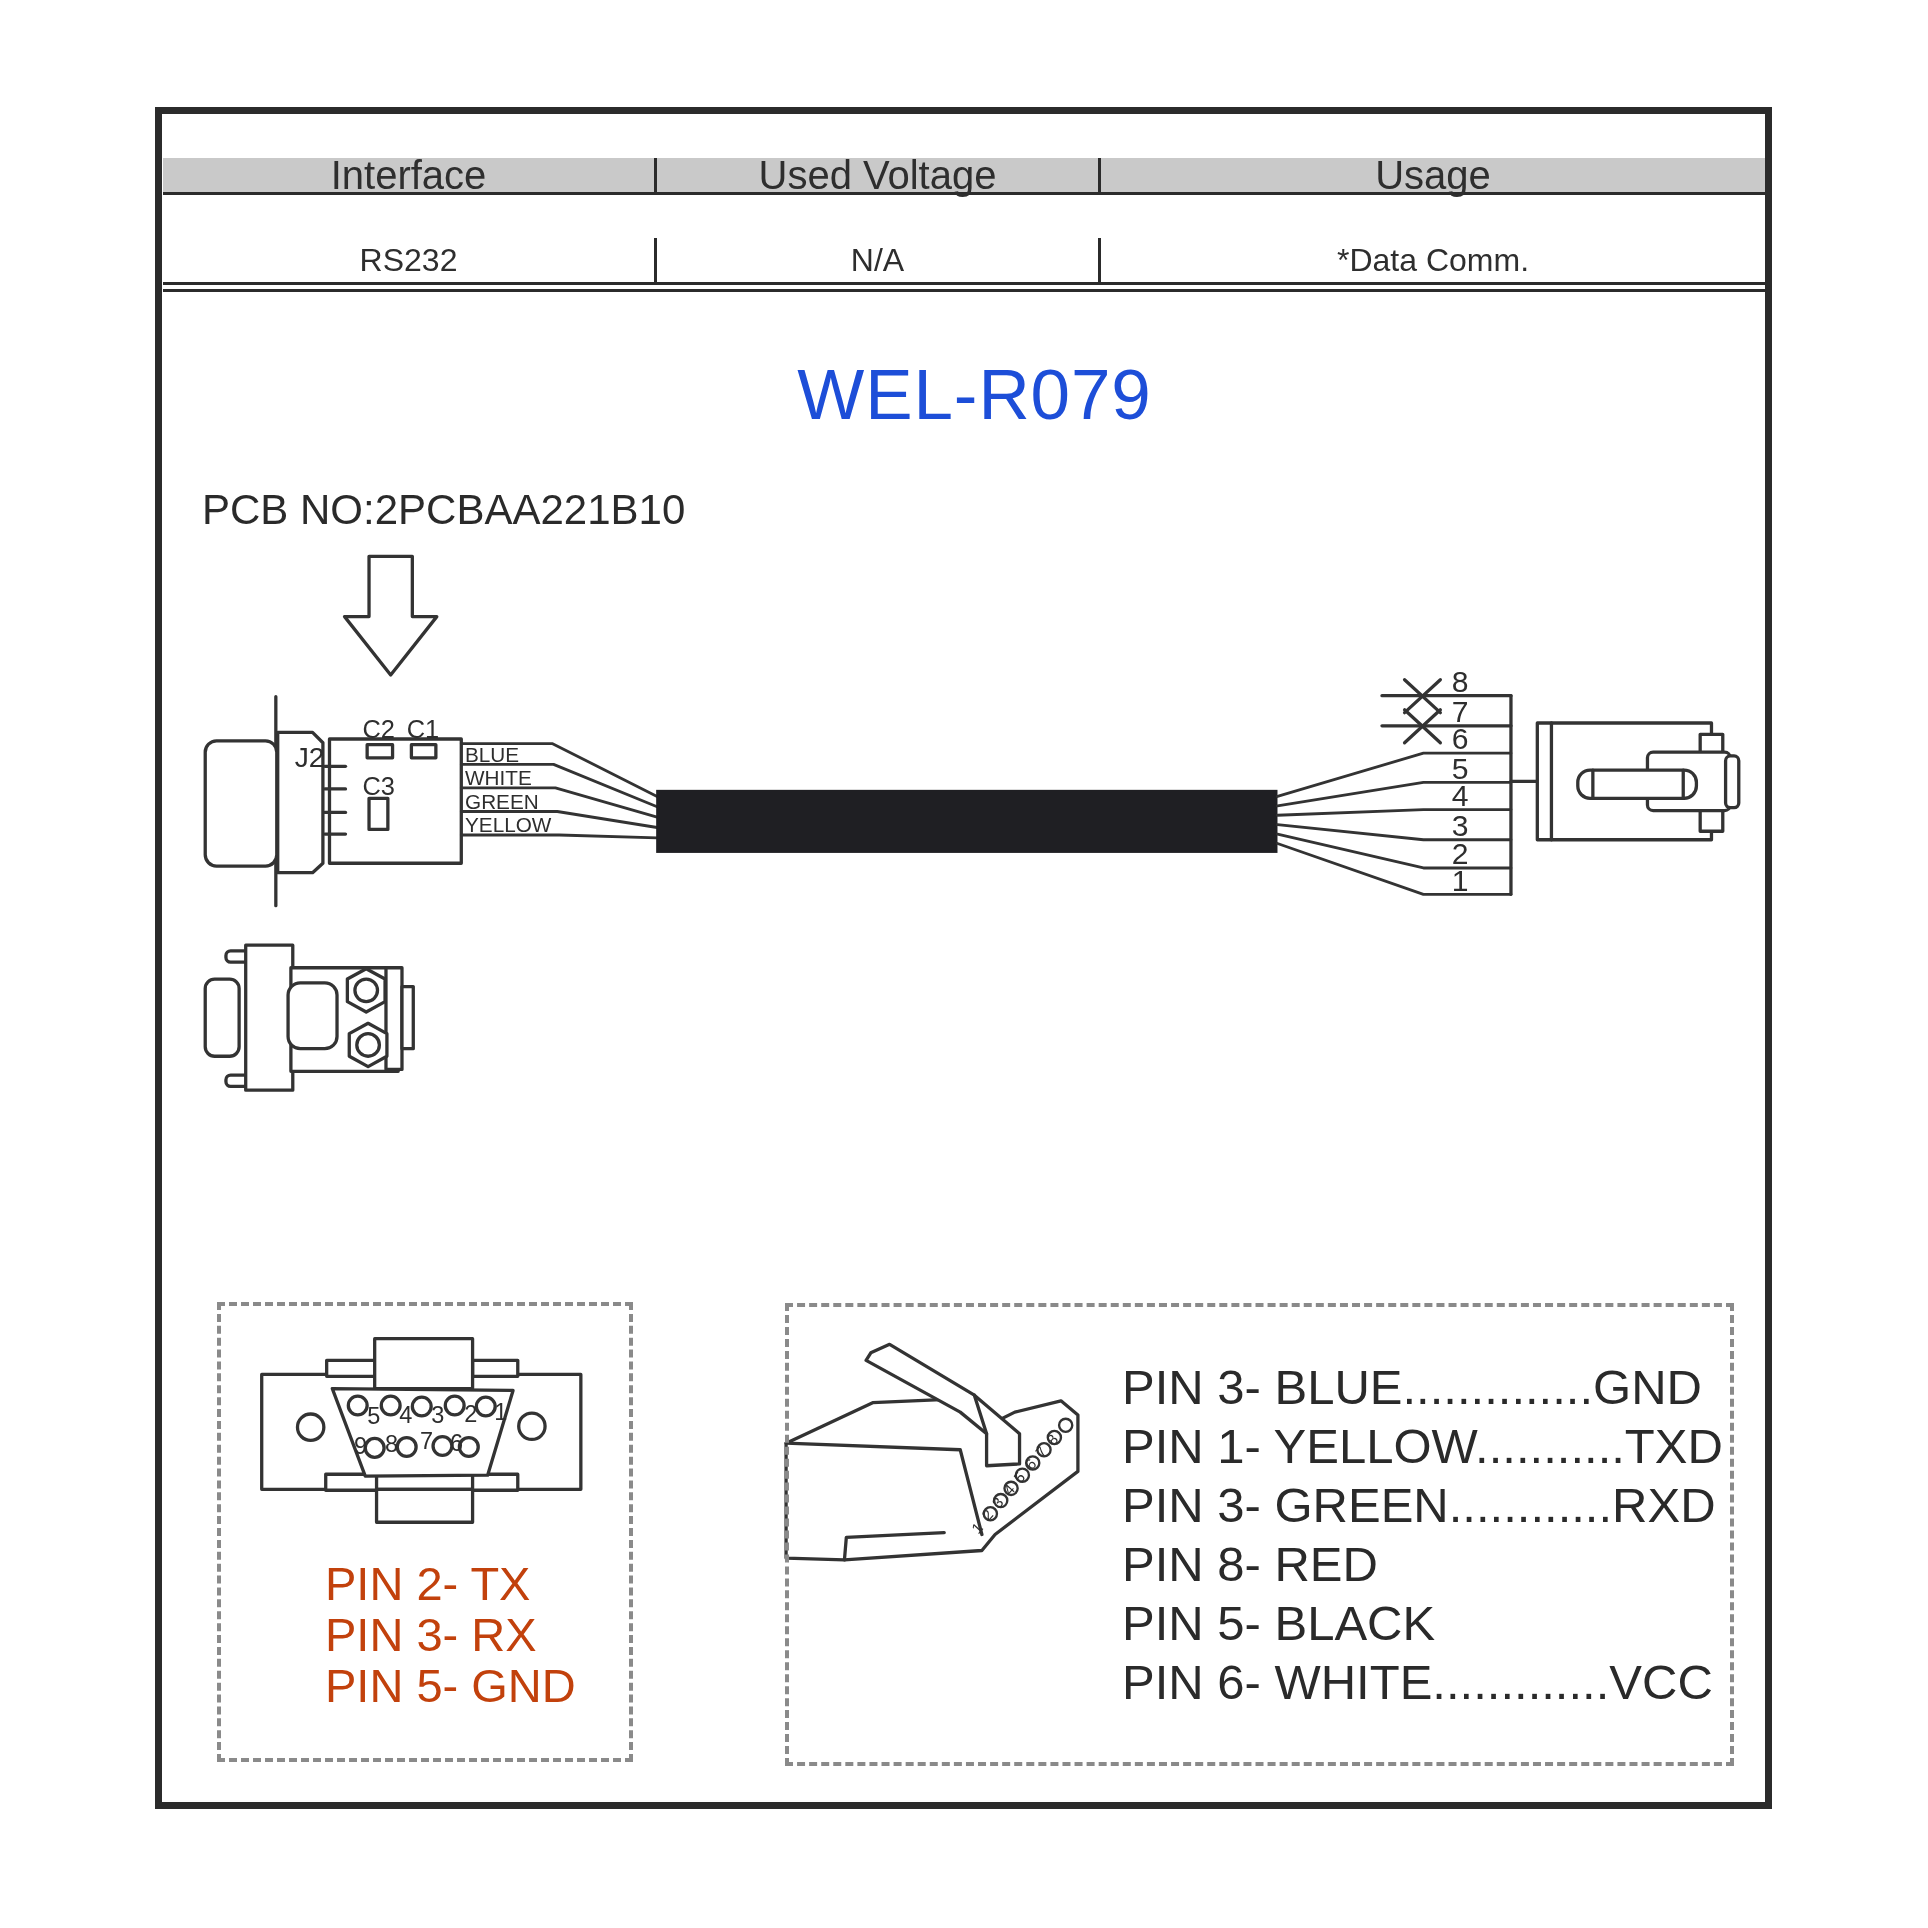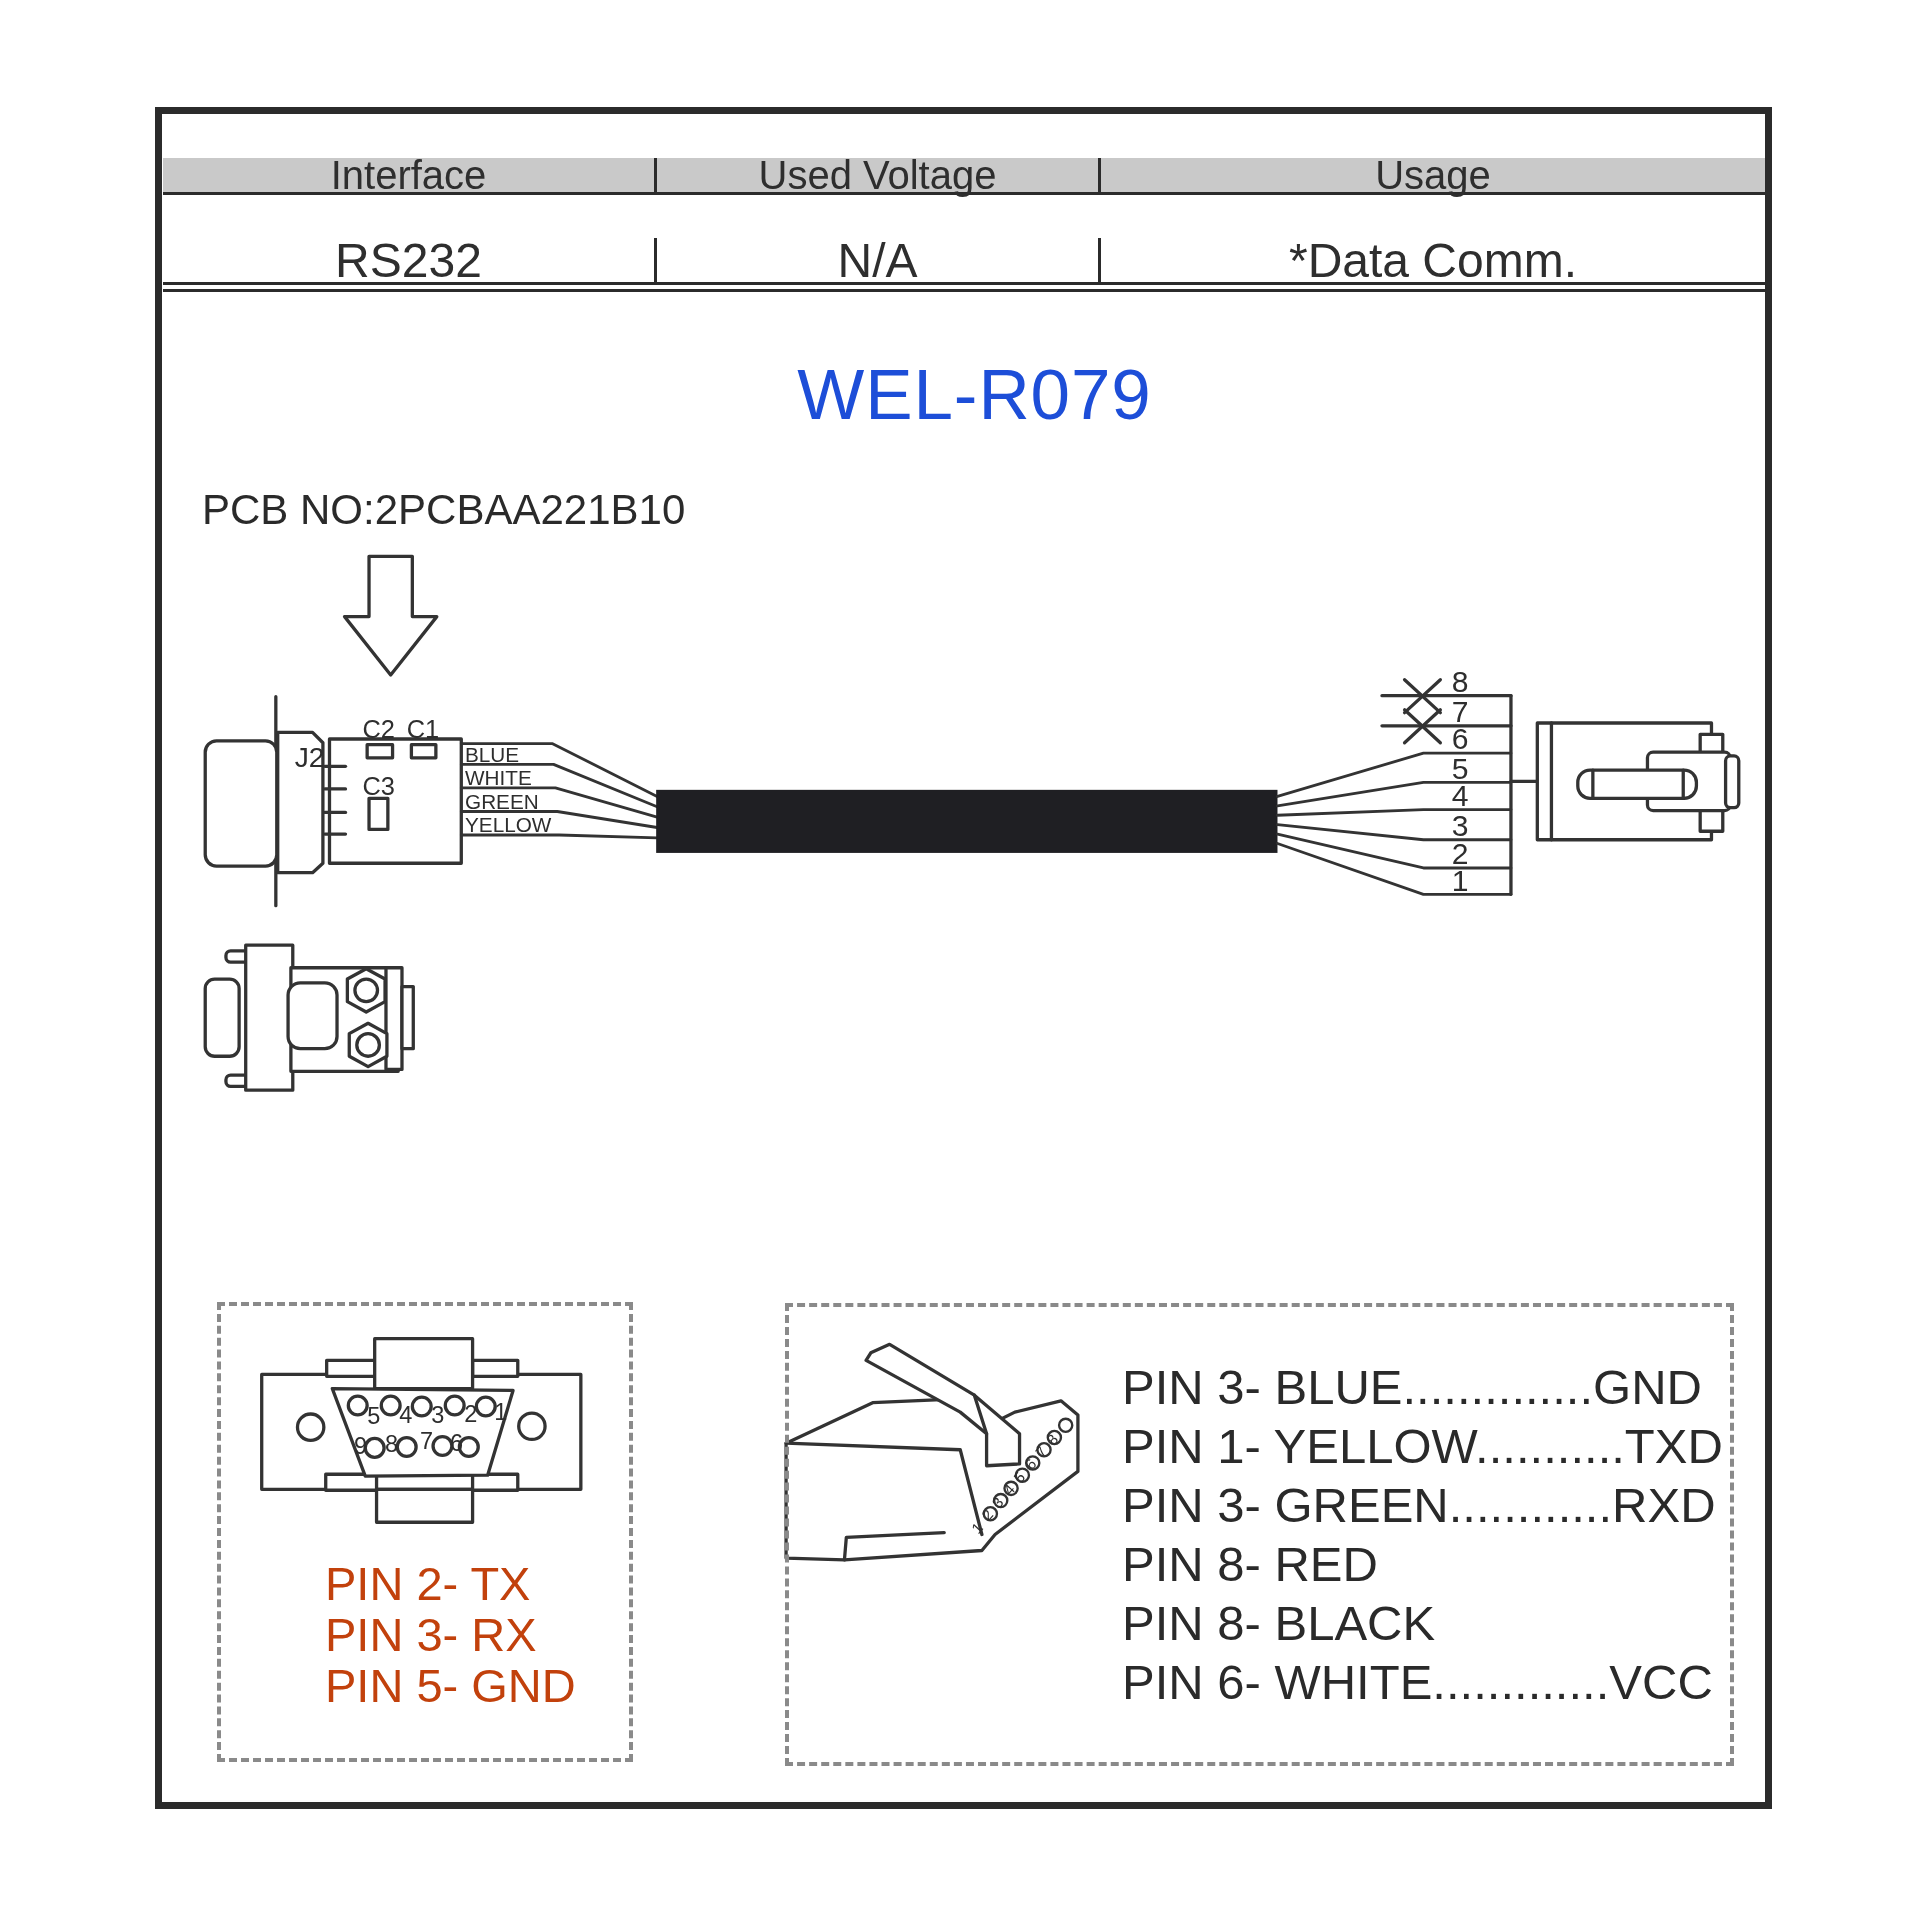--- a/index.html
+++ b/index.html
@@ -6,21 +6,21 @@
   #page{position:relative;width:1928px;height:1928px;background:#ffffff;overflow:hidden;
         font-family:"Liberation Sans","DejaVu Sans",sans-serif;color:#2e2e2e;}
   .sheet{position:absolute;left:155px;top:107px;width:1617px;height:1702px;
          border:7.5px solid #2b2b2b;box-sizing:border-box;background:#fff;}
   
   .tbl{position:absolute;left:163px;top:115px;width:1602px;height:167px;
        display:grid;grid-template-columns:494px 444px 1fr;grid-template-rows:80px 87px;
        border-bottom:3.8px solid #2b2b2b;box-sizing:content-box;}
   .tbl .cell{display:flex;align-items:center;justify-content:center;box-sizing:border-box;margin-top:43px;}
   .tbl .hd{background:#c9c9c9;font-size:40px;border-bottom:3.8px solid #2b2b2b;}
-  .tbl .dt{background:#ffffff;font-size:48px;}
+  .tbl .dt{background:#ffffff;font-size:32px;}
   .tbl .vline{border-right:3.8px solid #2b2b2b;}
   .dbl-line{position:absolute;left:163px;top:289px;width:1602px;height:2.8px;background:#2b2b2b;}
   .title{position:absolute;left:786px;top:354px;width:377px;text-align:center;
          font-size:71px;letter-spacing:0.9px;color:#1d4ed8;white-space:nowrap;}
   .pcb{position:absolute;left:202px;top:486px;font-size:42px;color:#2a2a2a;white-space:nowrap;}
   
   .dashbox{position:absolute;border:4.7px dashed #8a8a8a;box-sizing:border-box;background:transparent;}
   .dash-left{left:217px;top:1302px;width:416px;height:460px;}
   .dash-right{left:785px;top:1303px;width:949px;height:463px;}
   .notes-left{position:absolute;left:325px;top:1558px;font-size:47px;line-height:51px;color:#c2410c;}
@@ -220,18 +220,18 @@
     <div>PIN 2- TX</div>
     <div>PIN 3- RX</div>
     <div>PIN 5- GND</div>
   </div>
 
   <div class="notes-right">
     <div>PIN 3- BLUE..............GND</div>
     <div>PIN 1- YELLOW...........TXD</div>
     <div>PIN 3- GREEN............RXD</div>
     <div>PIN 8- RED</div>
-    <div>PIN 8- BLACK</div>
+    <div>PIN 5- BLACK</div>
     <div>PIN 6- WHITE.............VCC</div>
   </div>
 
 </div>
 
 
 </body></html>

